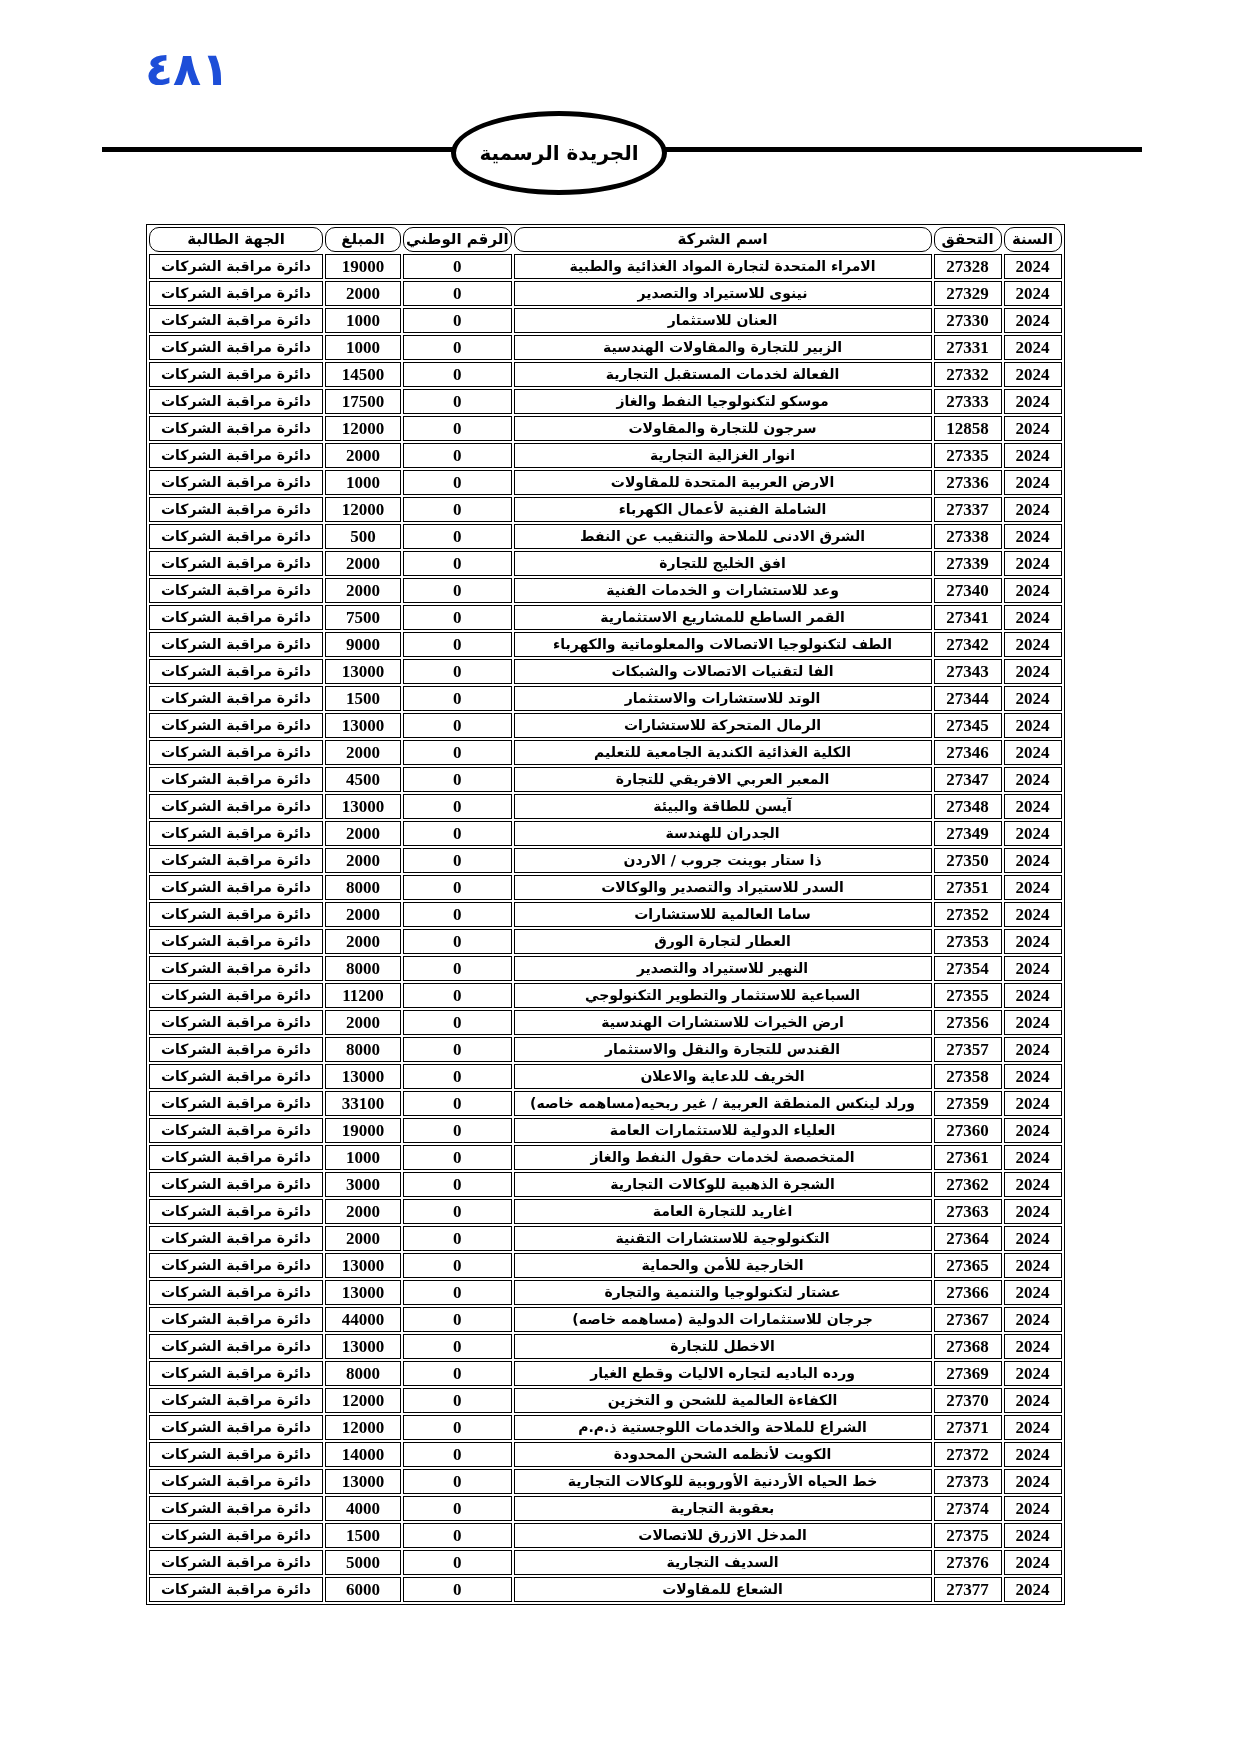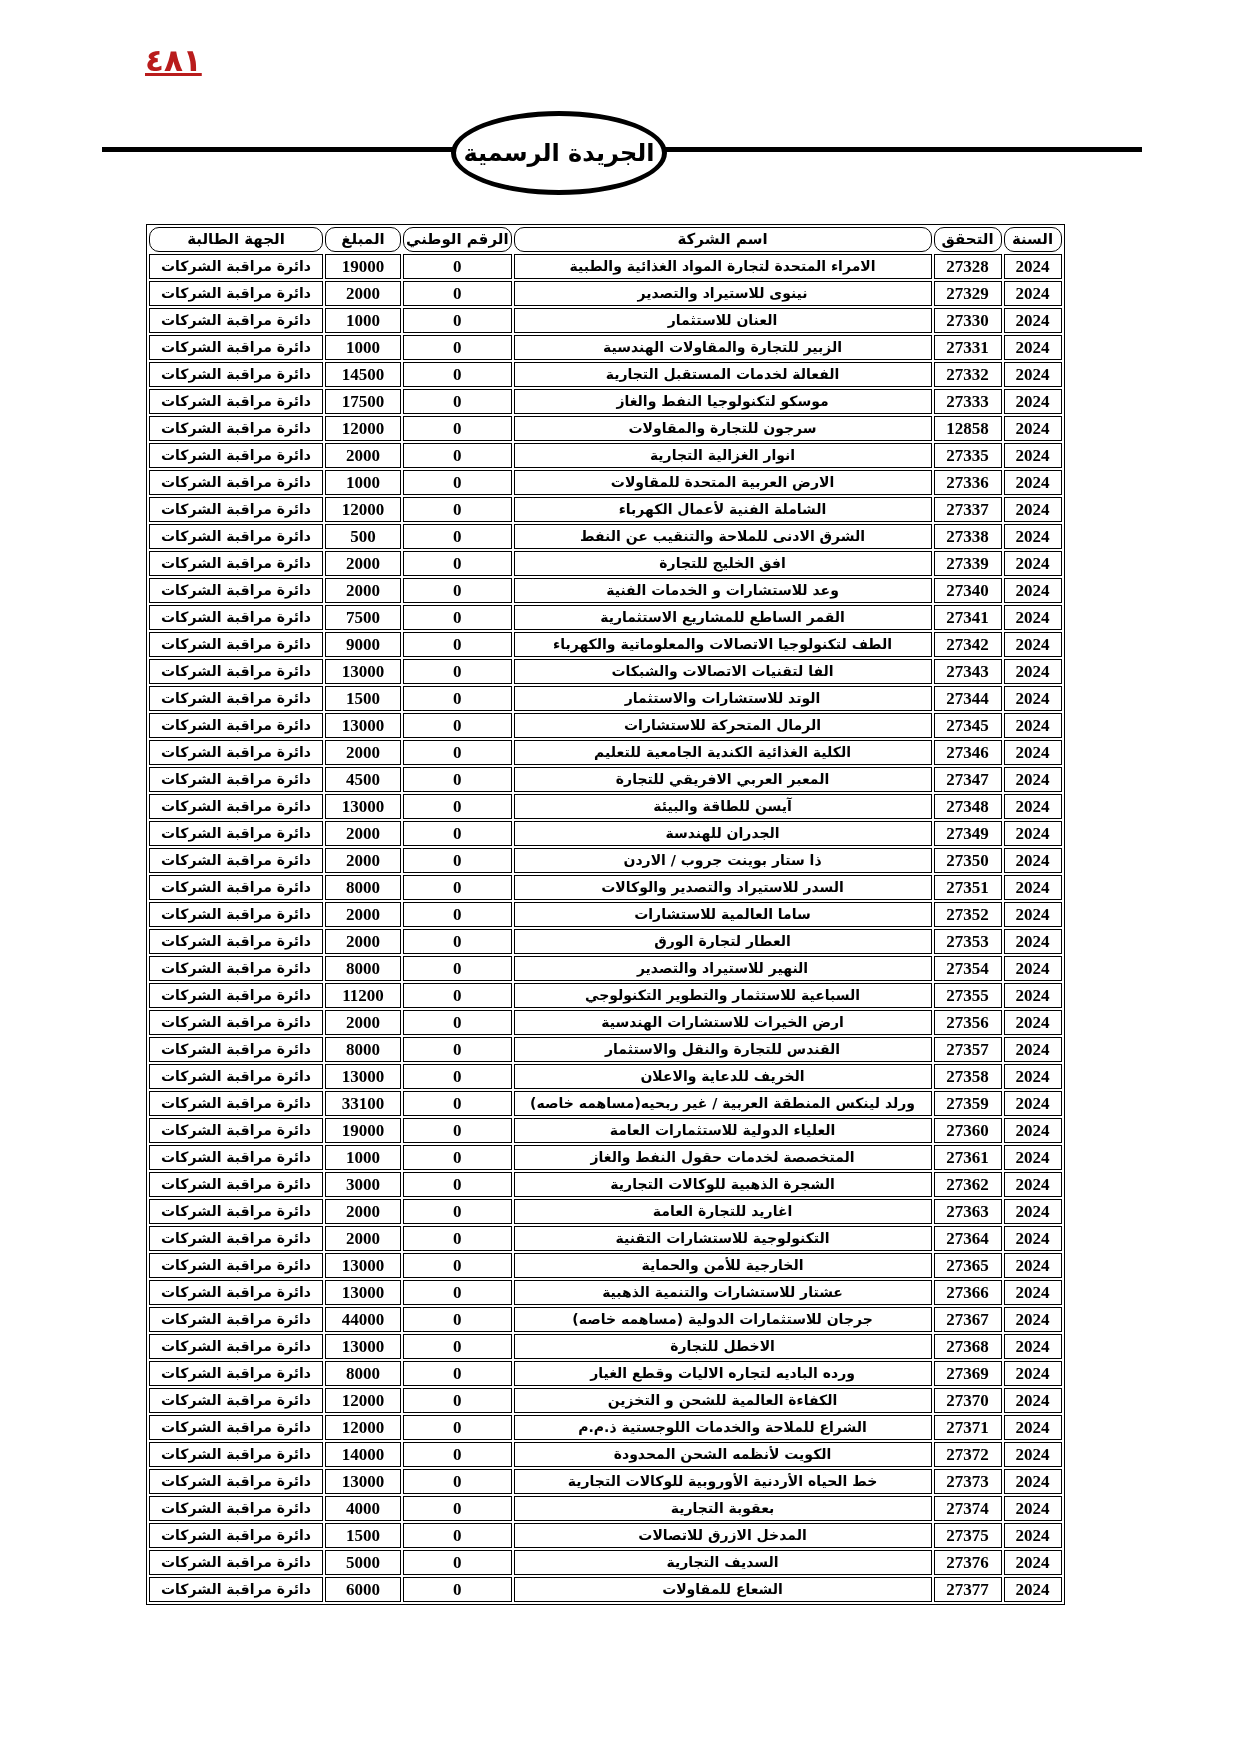--- a/index.html
+++ b/index.html
@@ -2,31 +2,31 @@
 <html lang="ar"><head>
 <meta charset="utf-8">
 <style>
   html,body{margin:0;padding:0;}
   body{
     width:1241px;height:1755px;position:relative;background:#ffffff;
     font-family:"DejaVu Sans",sans-serif;overflow:hidden;
   }
   .page-number{
     position:absolute;left:145px;top:42px;
-    font-size:31px;font-weight:bold;color:#b91c1c;text-decoration:underline;
+    font-size:46px;font-weight:bold;color:#1d4ed8;
   }
   .header-rule{
     position:absolute;left:102px;top:147px;width:1040px;height:5px;background:#000;
   }
   .gazette-oval{
     position:absolute;left:451px;top:111px;width:206px;height:74px;
     background:#fff;border:5px solid #000;border-radius:50%;
     display:flex;align-items:center;justify-content:center;z-index:2;
   }
-  .gazette-oval span{font-size:24px;font-weight:bold;white-space:nowrap;}
+  .gazette-oval span{font-size:20px;font-weight:bold;white-space:nowrap;}
   table.records{
     position:absolute;left:146px;top:224px;direction:rtl;
     border-collapse:separate;border-spacing:2px;
     border:1px solid #000;background:#fff;table-layout:fixed;
   }
   table.records th,table.records td{
     border:1px solid #000;text-align:center;vertical-align:middle;
     font-weight:bold;color:#000;padding:0 2px;height:23px;line-height:23px;
     white-space:nowrap;overflow:hidden;
   }
@@ -412,21 +412,21 @@
     <td class="c-num">27365</td>
     <td class="c-name">الخارجية للأمن والحماية</td>
     <td class="c-num">0</td>
     <td class="c-num">13000</td>
     <td class="c-entity">دائرة مراقبة الشركات</td>
   </tr>
 
   <tr>
     <td class="c-num">2024</td>
     <td class="c-num">27366</td>
-    <td class="c-name">عشتار للاستشارات والتنمية الذهبية</td>
+    <td class="c-name">عشتار لتكنولوجيا والتنمية والتجارة</td>
     <td class="c-num">0</td>
     <td class="c-num">13000</td>
     <td class="c-entity">دائرة مراقبة الشركات</td>
   </tr>
 
   <tr>
     <td class="c-num">2024</td>
     <td class="c-num">27367</td>
     <td class="c-name">جرجان للاستثمارات الدولية (مساهمه خاصه)</td>
     <td class="c-num">0</td>

